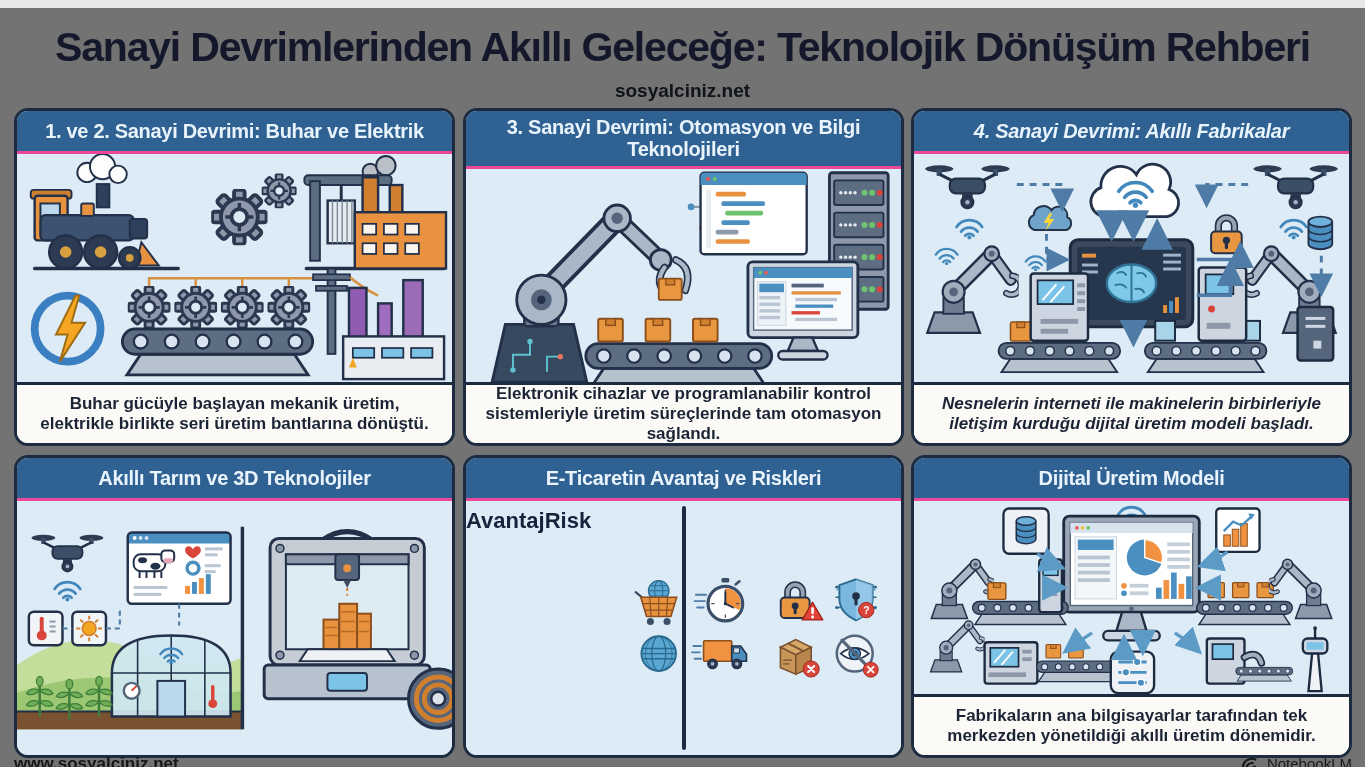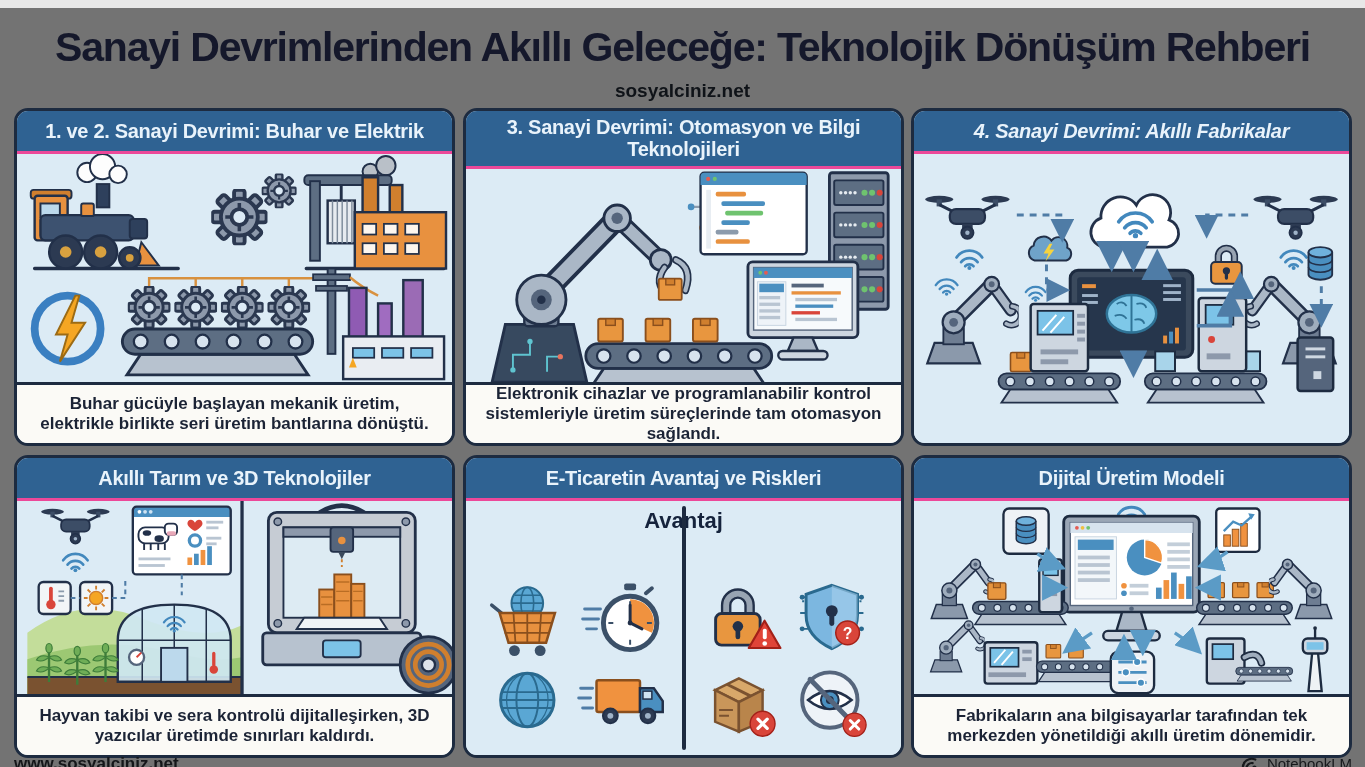--- a/index.html
+++ b/index.html
@@ -18,21 +18,21 @@
   .p5{left:463px;top:447px;width:441px;height:303px;}
   .p6{left:911px;top:447px;width:441px;height:303px;}
   .panel-header{background:#2f6292;color:#e9f3fb;font-weight:bold;font-size:20px;
     line-height:1.12;text-align:center;display:flex;align-items:center;justify-content:center;
     padding:5px 8px;border-bottom:3px solid #ec4899;min-height:30px;letter-spacing:-0.3px;}
   .panel-body{flex:1;position:relative;background:#dcebf5;min-height:0;}
   .illu{position:absolute;left:0;top:0;width:100%;height:100%;}
   .panel-caption{height:54px;background:#fbfaf6;border-top:3px solid #1d2b40;display:flex;
     align-items:center;justify-content:center;text-align:center;font-weight:bold;font-size:17px;
     color:#1b2335;padding:2px 14px;line-height:1.18;}
-  .vs-body{display:flex;flex-direction:column;gap:28px;}
+  .vs-body{display:flex;flex-direction:row;gap:28px;}
   .vs-row{display:flex;height:34px;align-items:center;flex:none;margin-top:3px;}
   .vs-label{flex:1;text-align:center;font-size:22px;font-weight:bold;color:#15233c;}
   .vs-divider{position:absolute;left:calc(50% - 2px);top:5px;bottom:5px;width:4px;
     background:#1d2b40;border-radius:3px;z-index:1;}
   .vs-svg{flex:1;width:100%;min-height:0;}
   .footer-left{position:absolute;left:14px;bottom:1px;font-size:17px;font-weight:bold;color:#141619;}
   .footer-right{position:absolute;right:13px;bottom:3px;display:flex;align-items:center;gap:8px;
     font-size:15px;color:#17191c;}
 </style>
 </head>
@@ -427,20 +427,21 @@
           <path d="M200,70 V78" stroke-width="4" marker-end="url(#arr3)"></path>
           <path d="M222,70 V78" stroke-width="4" marker-end="url(#arr3)"></path>
           <path d="M246,78 V70" stroke-width="4" marker-end="url(#arr3)"></path>
           <path d="M286,104 H330 V92" stroke-width="3.5" marker-end="url(#arr3)"></path>
           <path d="M286,140 H320 V110" stroke-width="3.5" marker-end="url(#arr3)"></path>
           <path d="M222,176 V186" stroke-width="3.5" marker-end="url(#arr3)"></path>
           <path d="M412,100 V136" stroke-width="3" stroke-dasharray="7,6" marker-end="url(#arr3)"></path>
         </g>
       </svg>
     </div>
+    <div class="panel-caption">Nesnelerin interneti ile makinelerin birbirleriyle iletişim kurduğu dijital üretim modeli başladı.</div>
   </div>
 
   <div class="panel p4">
     <div class="panel-header">Akıllı Tarım ve 3D Teknolojiler</div>
     <div class="panel-body">
       <svg class="illu" viewBox="0 0 440 205" preserveAspectRatio="xMidYMid meet">
         <g>
           <path d="M0,140 Q60,96 130,128 Q190,150 228,132 L228,205 H0 Z" fill="#c3dd9a"></path>
           <path d="M0,168 Q80,140 160,162 Q200,172 228,166 L228,205 H0 Z" fill="#9cc873"></path>
           <rect x="0" y="187" width="228" height="18" fill="#7a5230"></rect>
@@ -532,29 +533,29 @@
           <rect x="66" y="140" width="40" height="18" rx="3" fill="#7cc3e8" stroke="#223049" stroke-width="2"></rect>
         </g>
         <g transform="translate(398,140)">
           <circle cx="28" cy="34" r="30" fill="#55657c" stroke="#223049" stroke-width="3"></circle>
           <circle cx="28" cy="34" r="22" fill="none" stroke="#d07f2e" stroke-width="5"></circle>
           <circle cx="28" cy="34" r="14" fill="none" stroke="#d07f2e" stroke-width="5"></circle>
           <circle cx="28" cy="34" r="7" fill="#dde3ea" stroke="#223049" stroke-width="2.5"></circle>
         </g>
       </svg>
     </div>
-    <div class="panel-caption">Hayvan takibi ve sera kontrolü dijitalleşirken, 3D yazıcılar üretimde sınırları kaldırdı.</div>
   </div>
 
   <div class="panel p5">
     <div class="panel-header">E-Ticaretin Avantaj ve Riskleri</div>
     <div class="panel-body vs-body">
       <div class="vs-divider"></div>
       <div class="vs-row">
         <div class="vs-label">Avantaj</div>
+        <div class="vs-label">Risk</div>
       </div>
       <svg class="vs-svg" viewBox="0 0 440 160" preserveAspectRatio="xMidYMid meet">
         <g transform="translate(24,4)">
           <circle cx="38" cy="18" r="16" fill="#5aa7d4" stroke="#2a6a8f" stroke-width="2"></circle>
           <ellipse cx="38" cy="18" rx="6.5" ry="16" fill="none" stroke="#2a6a8f" stroke-width="1.6"></ellipse>
           <path d="M22,18 H54 M25,10 H51 M25,26 H51" stroke="#2a6a8f" stroke-width="1.6"></path>
           <path d="M2,20 L12,28" stroke="#3b5068" stroke-width="3.5" stroke-linecap="round"></path>
           <polygon points="10,28 66,28 57,58 19,58" fill="#e8913f" stroke="#8a4f1d" stroke-width="2.5"></polygon>
           <path d="M24,28 L26,58 M38,28 V58 M52,28 L50,58 M13,38 H63 M15,48 H60" stroke="#8a4f1d" stroke-width="1.8"></path>
           <circle cx="25" cy="66" r="5.5" fill="#3b5068"></circle>

